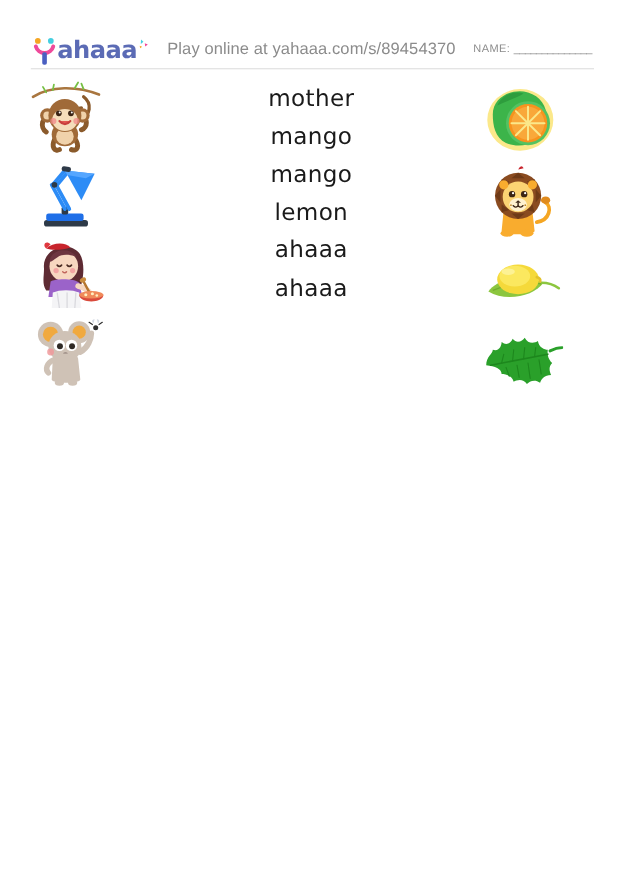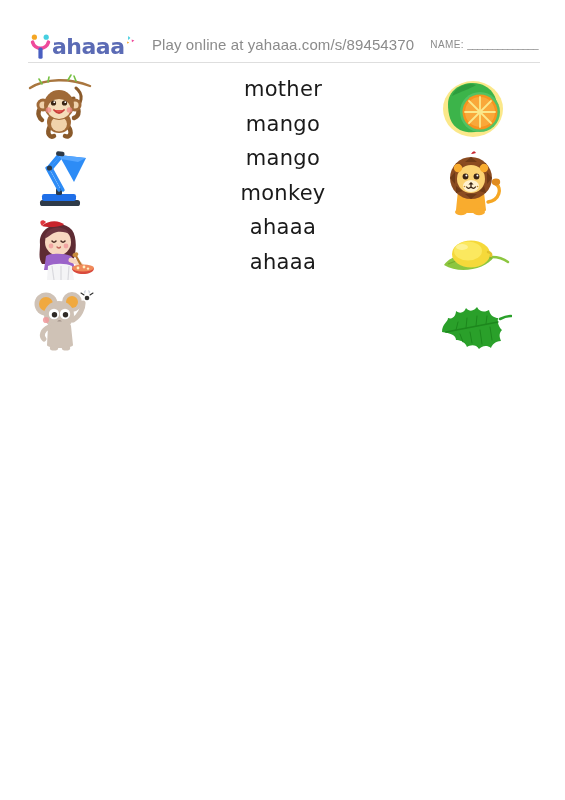--- a/index.html
+++ b/index.html
@@ -310,21 +310,21 @@
           <ellipse cx="26" cy="66" rx="4.2" ry="2.6" fill="#cfc2b6"></ellipse>
           <ellipse cx="38" cy="66" rx="4.2" ry="2.6" fill="#cfc2b6"></ellipse>
         </svg>
       </div>
     </div>
 
     <div class="col-words">
       <div class="word">mother</div>
       <div class="word">mango</div>
       <div class="word">mango</div>
-      <div class="word">monkey</div>
+      <div class="word">lemon</div>
       <div class="word">ahaaa</div>
       <div class="word">ahaaa</div>
     </div>
 
     <div class="col-right">
 
       <div class="pic-cell right" style="height:74px;">
         <svg width="74" height="70" viewBox="0 0 74 70">
 
           <ellipse cx="37" cy="35" rx="30" ry="28" fill="#fbe88a"></ellipse>

